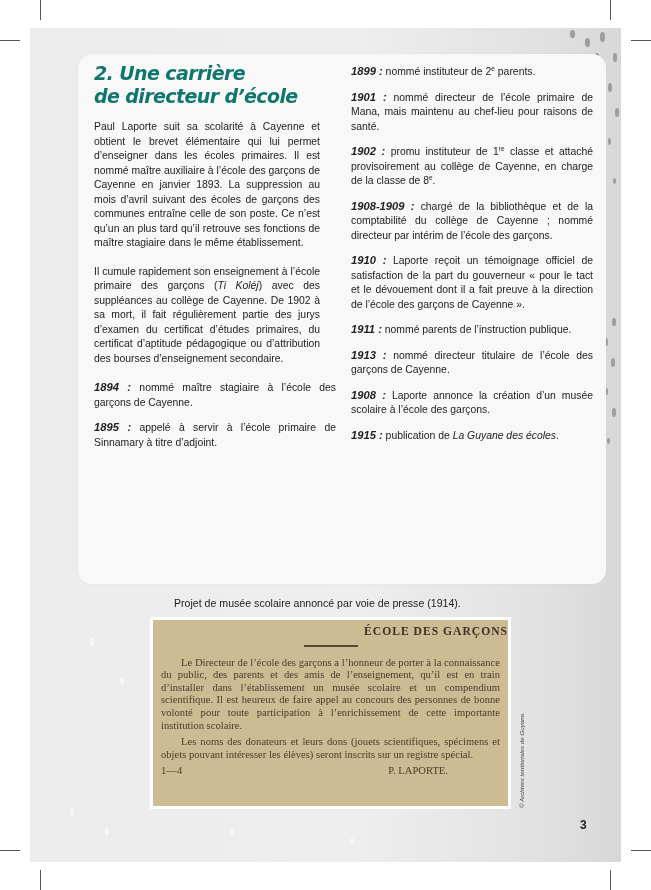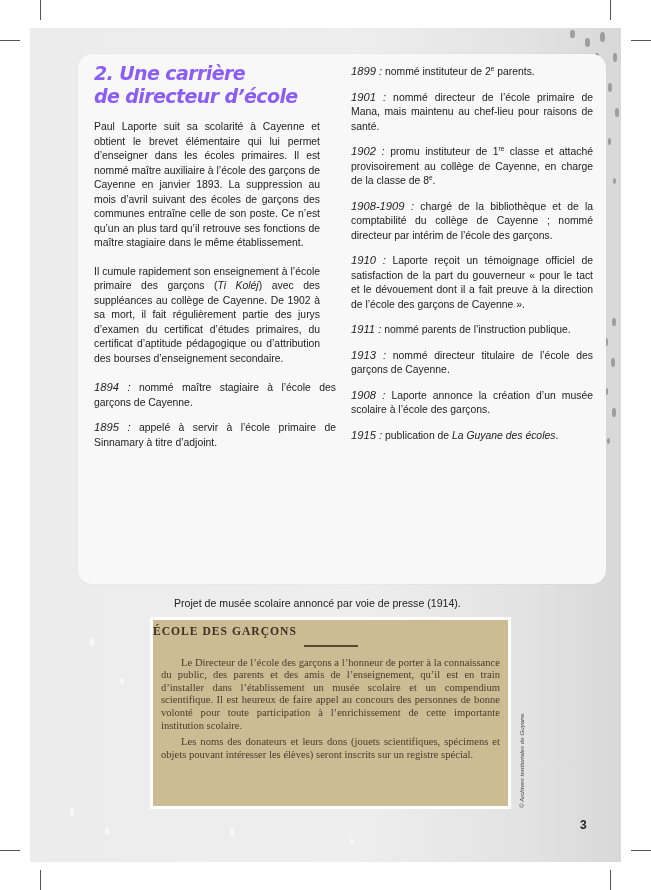--- a/index.html
+++ b/index.html
@@ -19,44 +19,44 @@
   .card {
     position: absolute; left: 48px; top: 26px; width: 528px; height: 530px;
     background: #f8f8f8; border-radius: 14px;
     box-shadow: 0 0 3px rgba(0,0,0,0.05);
   }
   .col { position: absolute; top: 0; width: 242px; color: #222; font-size: 10.4px; line-height: 14.5px; }
   .col.left { left: 16px; }
   .col.right { left: 273px; }
   .title {
     font-family: "DejaVu Sans", sans-serif; font-weight: bold; font-style: italic;
-    font-size: 19px; line-height: 23px; color: #8b5cf6; margin: 8px 0 12px 0;
+    font-size: 19px; line-height: 23px; color: #0f766e; margin: 8px 0 12px 0;
     letter-spacing: -0.6px;
   }
   .para { text-align: justify; margin: 0 16px 14px 0; hyphens: manual; }
   .entry { text-align: justify; margin: 0 0 10px 0; }
   .right .entry:first-child { margin-top: 10px; }
-  .year { font-weight: normal; font-style: italic; font-size: 11.2px; }
+  .year { font-weight: bold; font-style: italic; font-size: 11.2px; }
   em { font-style: italic; }
   sup { font-size: 6.5px; vertical-align: super; line-height: 0; }
   .caption {
     position: absolute; left: 144px; top: 569px; font-size: 10.6px; color: #222;
   }
   .clip {
     position: absolute; left: 120px; top: 589px; width: 361px; height: 192px;
     background: #fff; padding: 0;
   }
   .clip-inner {
     position: absolute; left: 3px; top: 3px; right: 3px; bottom: 3px;
     background: #cdbb94;
     font-family: "Liberation Serif", serif; color: #4a3b2a;
     font-size: 10.6px; line-height: 12.6px;
   }
   .clip-title {
-    text-align: left; font-weight: bold; font-size: 11.6px; letter-spacing: 1px;
+    text-align: right; font-weight: bold; font-size: 11.6px; letter-spacing: 1px;
     margin-top: 6px; color: #3e3024;
   }
   .clip-rule { width: 54px; height: 2px; background: #5a4632; margin: 6px auto 10px auto; }
   .clip-p { margin: 0 8px 4px 8px; text-align: justify; text-indent: 20px; }
   .clip-foot { display: flex; justify-content: space-between; margin: 0 60px 0 8px; }
   .credit {
     position: absolute; left: 488px; top: 780px; transform-origin: 0 0; transform: rotate(-90deg);
     font-size: 6.2px; color: #444; font-style: italic; white-space: nowrap;
   }
   .pagenum { position: absolute; left: 550px; top: 790px; font-weight: bold; font-size: 12px; color: #222; }
@@ -123,19 +123,23 @@
   </div>
 
   <div class="caption">Projet de musée scolaire annoncé par voie de presse (1914).</div>
 
   <div class="clip">
     <div class="clip-inner">
       <div class="clip-title">ÉCOLE DES GARÇONS</div>
       <div class="clip-rule"></div>
       <p class="clip-p">Le Directeur de l’école des garçons a l’honneur de porter à la connaissance du public, des parents et des amis de l’ensei­gnement, qu’il est en train d’installer dans l’établissement un musée scolaire et un compendium scientifique. Il est heureux de faire appel au concours des personnes de bonne volonté pour toute participation à l’enrichissement de cette importante institution scolaire.</p>
       <p class="clip-p">Les noms des donateurs et leurs dons (jouets scientifiques, spécimens et objets pouvant intéresser les élèves) seront ins­crits sur un registre spécial.</p>
+      <div class="clip-foot">
+        <span>1—4</span>
+        <span>P. LAPORTE.</span>
+      </div>
     </div>
   </div>
 
   <div class="credit">© Archives territoriales de Guyane.</div>
 
   <div class="pagenum">3</div>
 </div>
 
 </body></html>

